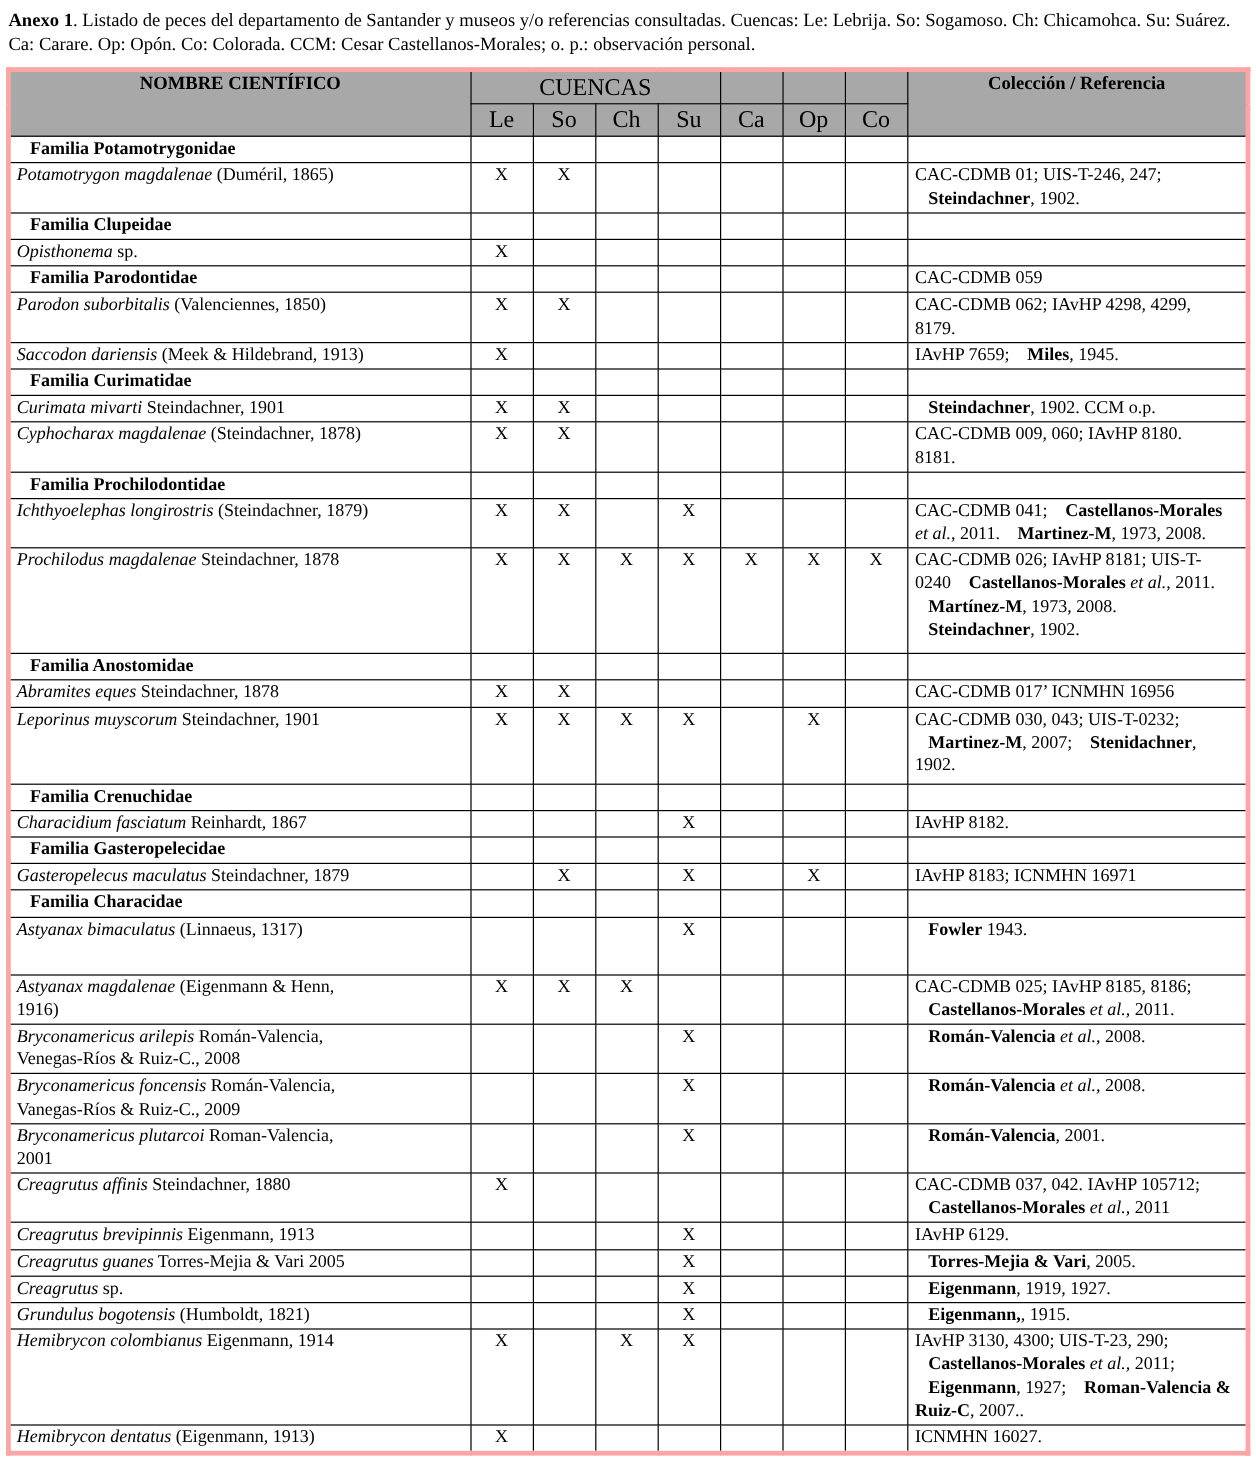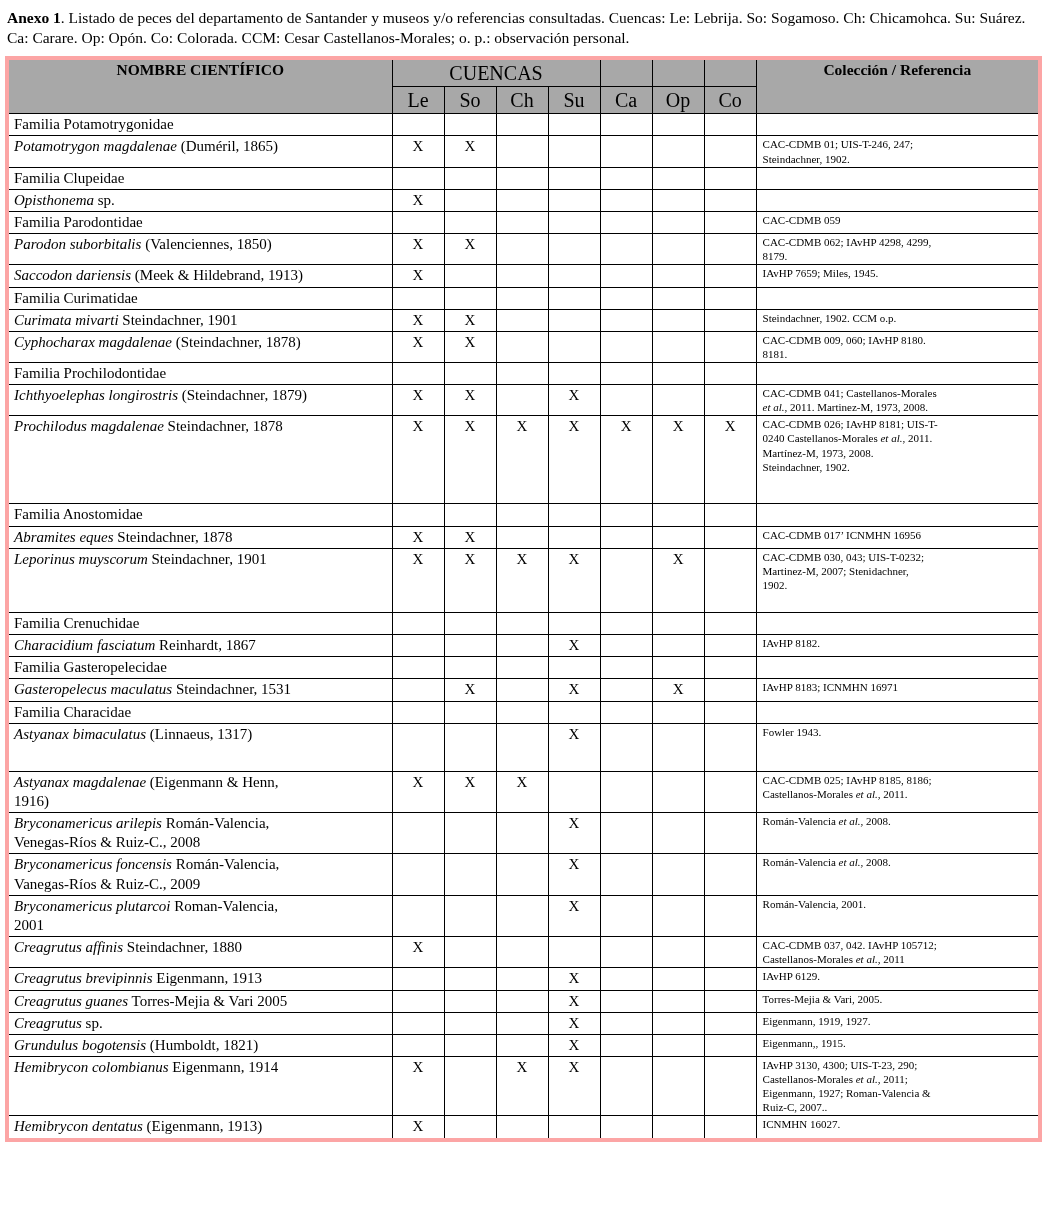--- a/index.html
+++ b/index.html
@@ -44,27 +44,27 @@
     white-space:pre-wrap;
   }
   td.basin-cell {
     text-align:center;
     font-size:15px;
     line-height:1.28;
     padding:1px 0;
   }
   td.ref-cell {
     padding:1px 6px;
-    font-size:11px;
+    font-size:15px;
     line-height:1.28;
     white-space:pre-wrap;
   }
   tr[data-name="family-row"] td.name-cell { font-weight:bold; }
   .it { font-style:italic; }
-  .bd { font-weight:normal; }
+  .bd { font-weight:bold;margin-left:11px; }
 </style>
 </head>
 <body>
 
 <div class="page" data-name="document-page">
 
   <p class="caption" data-name="table-caption"><span class="cap-label" data-name="caption-label">Anexo 1</span><span data-name="caption-text">. Listado de peces del departamento de Santander y museos y/o referencias consultadas. Cuencas: Le: Lebrija. So: Sogamoso. Ch: Chicamohca. Su: Suárez. Ca: Carare. Op: Opón. Co: Colorada. CCM: Cesar Castellanos-Morales; o. p.: observación personal.</span></p>
 
   <table class="species" data-name="species-table">
     <colgroup>
@@ -310,21 +310,21 @@
           <td class="basin-cell" data-name="basin-mark-le"></td>
           <td class="basin-cell" data-name="basin-mark-so"></td>
           <td class="basin-cell" data-name="basin-mark-ch"></td>
           <td class="basin-cell" data-name="basin-mark-su"></td>
           <td class="basin-cell" data-name="basin-mark-ca"></td>
           <td class="basin-cell" data-name="basin-mark-op"></td>
           <td class="basin-cell" data-name="basin-mark-co"></td>
           <td class="ref-cell" data-name="reference-cell"></td>
         </tr>
         <tr data-name="species-row">
-          <td class="name-cell" data-name="species-name-cell"><span class="it" data-name="text-segment">Gasteropelecus maculatus</span><span data-name="text-segment"> Steindachner, 1531</span></td>
+          <td class="name-cell" data-name="species-name-cell"><span class="it" data-name="text-segment">Gasteropelecus maculatus</span><span data-name="text-segment"> Steindachner, 1879</span></td>
           <td class="basin-cell" data-name="basin-mark-le"></td>
           <td class="basin-cell" data-name="basin-mark-so">X</td>
           <td class="basin-cell" data-name="basin-mark-ch"></td>
           <td class="basin-cell" data-name="basin-mark-su">X</td>
           <td class="basin-cell" data-name="basin-mark-ca"></td>
           <td class="basin-cell" data-name="basin-mark-op">X</td>
           <td class="basin-cell" data-name="basin-mark-co"></td>
           <td class="ref-cell" data-name="reference-cell"><span data-name="text-segment">IAvHP 8183; ICNMHN 16971</span></td>
         </tr>
         <tr data-name="family-row">

